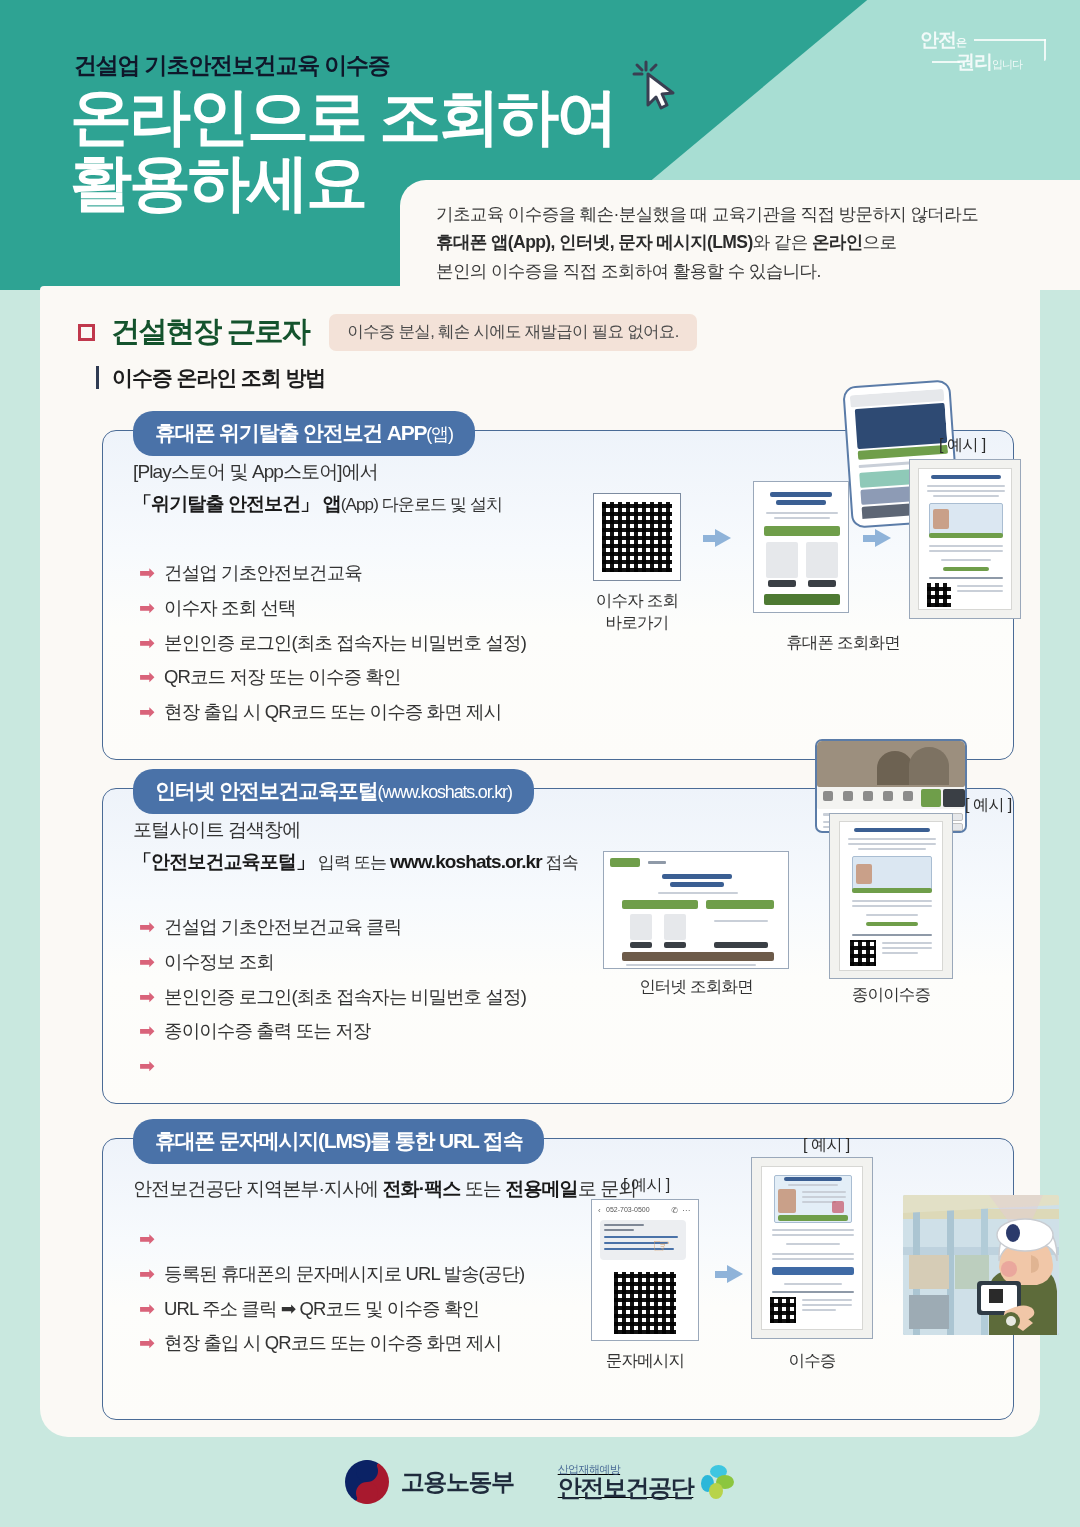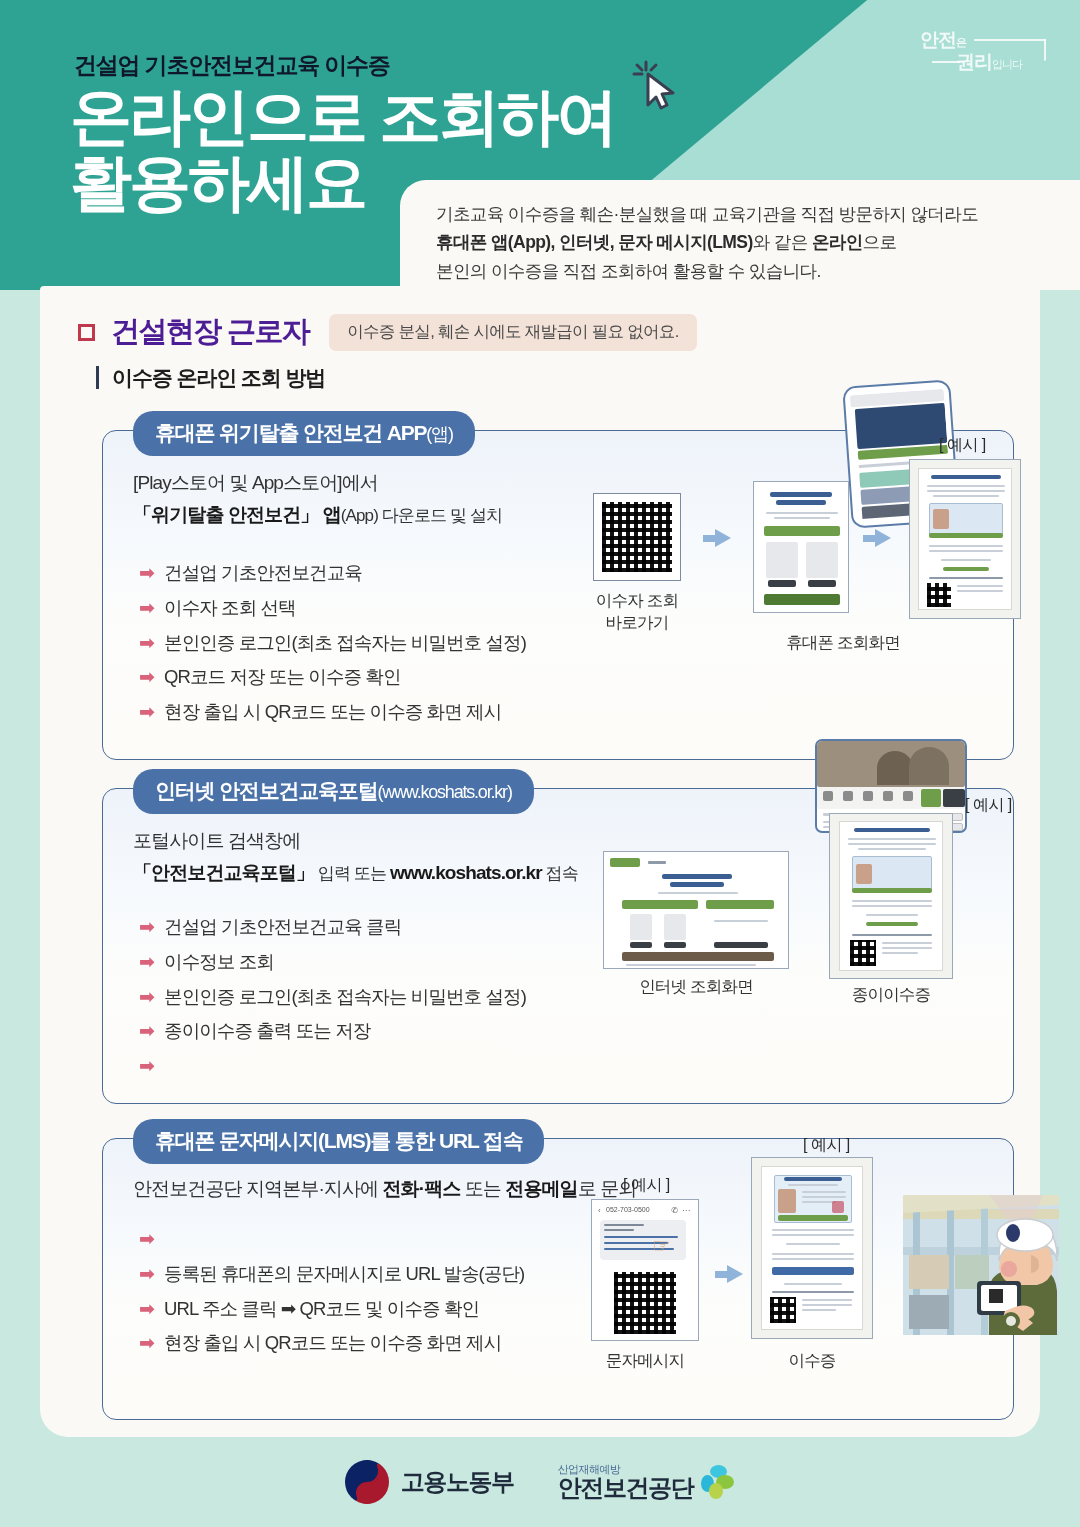--- a/index.html
+++ b/index.html
@@ -98,21 +98,21 @@
   .section-title-row {
     position: absolute; left: 38px; top: 26px;
     display: flex; align-items: center; gap: 14px;
   }
   .sq-bullet {
     width: 17px; height: 17px;
     border: 3px solid #c0384c; display: inline-block;
     margin-right: 2px;
   }
   .section-title {
-    font-size: 29px; font-weight: 700; color: #4c1d95;
+    font-size: 29px; font-weight: 700; color: #14532d;
     letter-spacing: -1.6px;
   }
   .pill-note {
     background: #f3e2d8; color: #4a4a4a;
     font-size: 16.5px; letter-spacing: -0.7px;
     padding: 7px 18px 8px; border-radius: 7px;
     margin-left: 6px;
   }
 
   .sub-title {
@@ -139,21 +139,21 @@
   .method-tab {
     position: absolute; left: 30px; top: -20px;
     background: #4a72a8; color: #ffffff;
     font-size: 21px; font-weight: 700; letter-spacing: -1.2px;
     padding: 8px 22px 9px; border-radius: 20px;
     white-space: nowrap;
   }
   .method-tab .lite { font-weight: 400; font-size: 18px; }
 
   .method-lead {
-    position: absolute; left: 30px; top: 36px;
+    position: absolute; left: 30px; top: 25px;
     font-size: 19px; color: #333; letter-spacing: -0.9px; line-height: 1.7;
   }
   .method-lead b { font-weight: 700; color: #1a1a1a; }
   .method-lead .small { font-size: 17px; }
 
   .steps {
     position: absolute; left: 36px;
     list-style: none;
   }
   .steps li {
@@ -260,21 +260,21 @@
     background: conic-gradient(from 210deg, #0b2265 0 50%, #a8192e 50% 100%);
     position: relative; overflow: hidden;
   }
   .taegeuk::before, .taegeuk::after {
     content:""; position:absolute; width:22px; height:22px; border-radius:50%;
   }
   .taegeuk::before { background:#0b2265; left: 11px; top: 0; }
   .taegeuk::after  { background:#a8192e; left: 11px; top: 22px; }
   .moel-text { font-size: 24px; font-weight: 700; color:#1f2b3c; letter-spacing:-1.4px; }
   .kosha-logo { display:flex; align-items:flex-end; gap:8px; }
-  .kosha-text { line-height:1.1; }
+  .kosha-text { line-height:1.1;text-decoration:underline; }
   .kosha-small { font-size: 11px; color:#4a6b96; letter-spacing:-0.6px; display:block; }
   .kosha-big { font-size: 24px; font-weight:700; color:#1f2b3c; letter-spacing:-1.4px; }
   .kosha-mark { width: 34px; height: 34px; position: relative; margin-bottom:2px; }
   .kosha-mark i { position:absolute; display:block; border-radius:50%; }
   .kosha-mark .d1 { width:17px;height:13px; background:#3ec6e0; left:9px;  top:0; }
   .kosha-mark .d2 { width:13px;height:17px; background:#2bb7d9; left:0;    top:10px; }
   .kosha-mark .d3 { width:18px;height:14px; background:#8cc63f; left:15px; top:10px; }
   .kosha-mark .d4 { width:14px;height:16px; background:#b8d34a; left:8px;  top:18px; }
 </style>
 </head>

